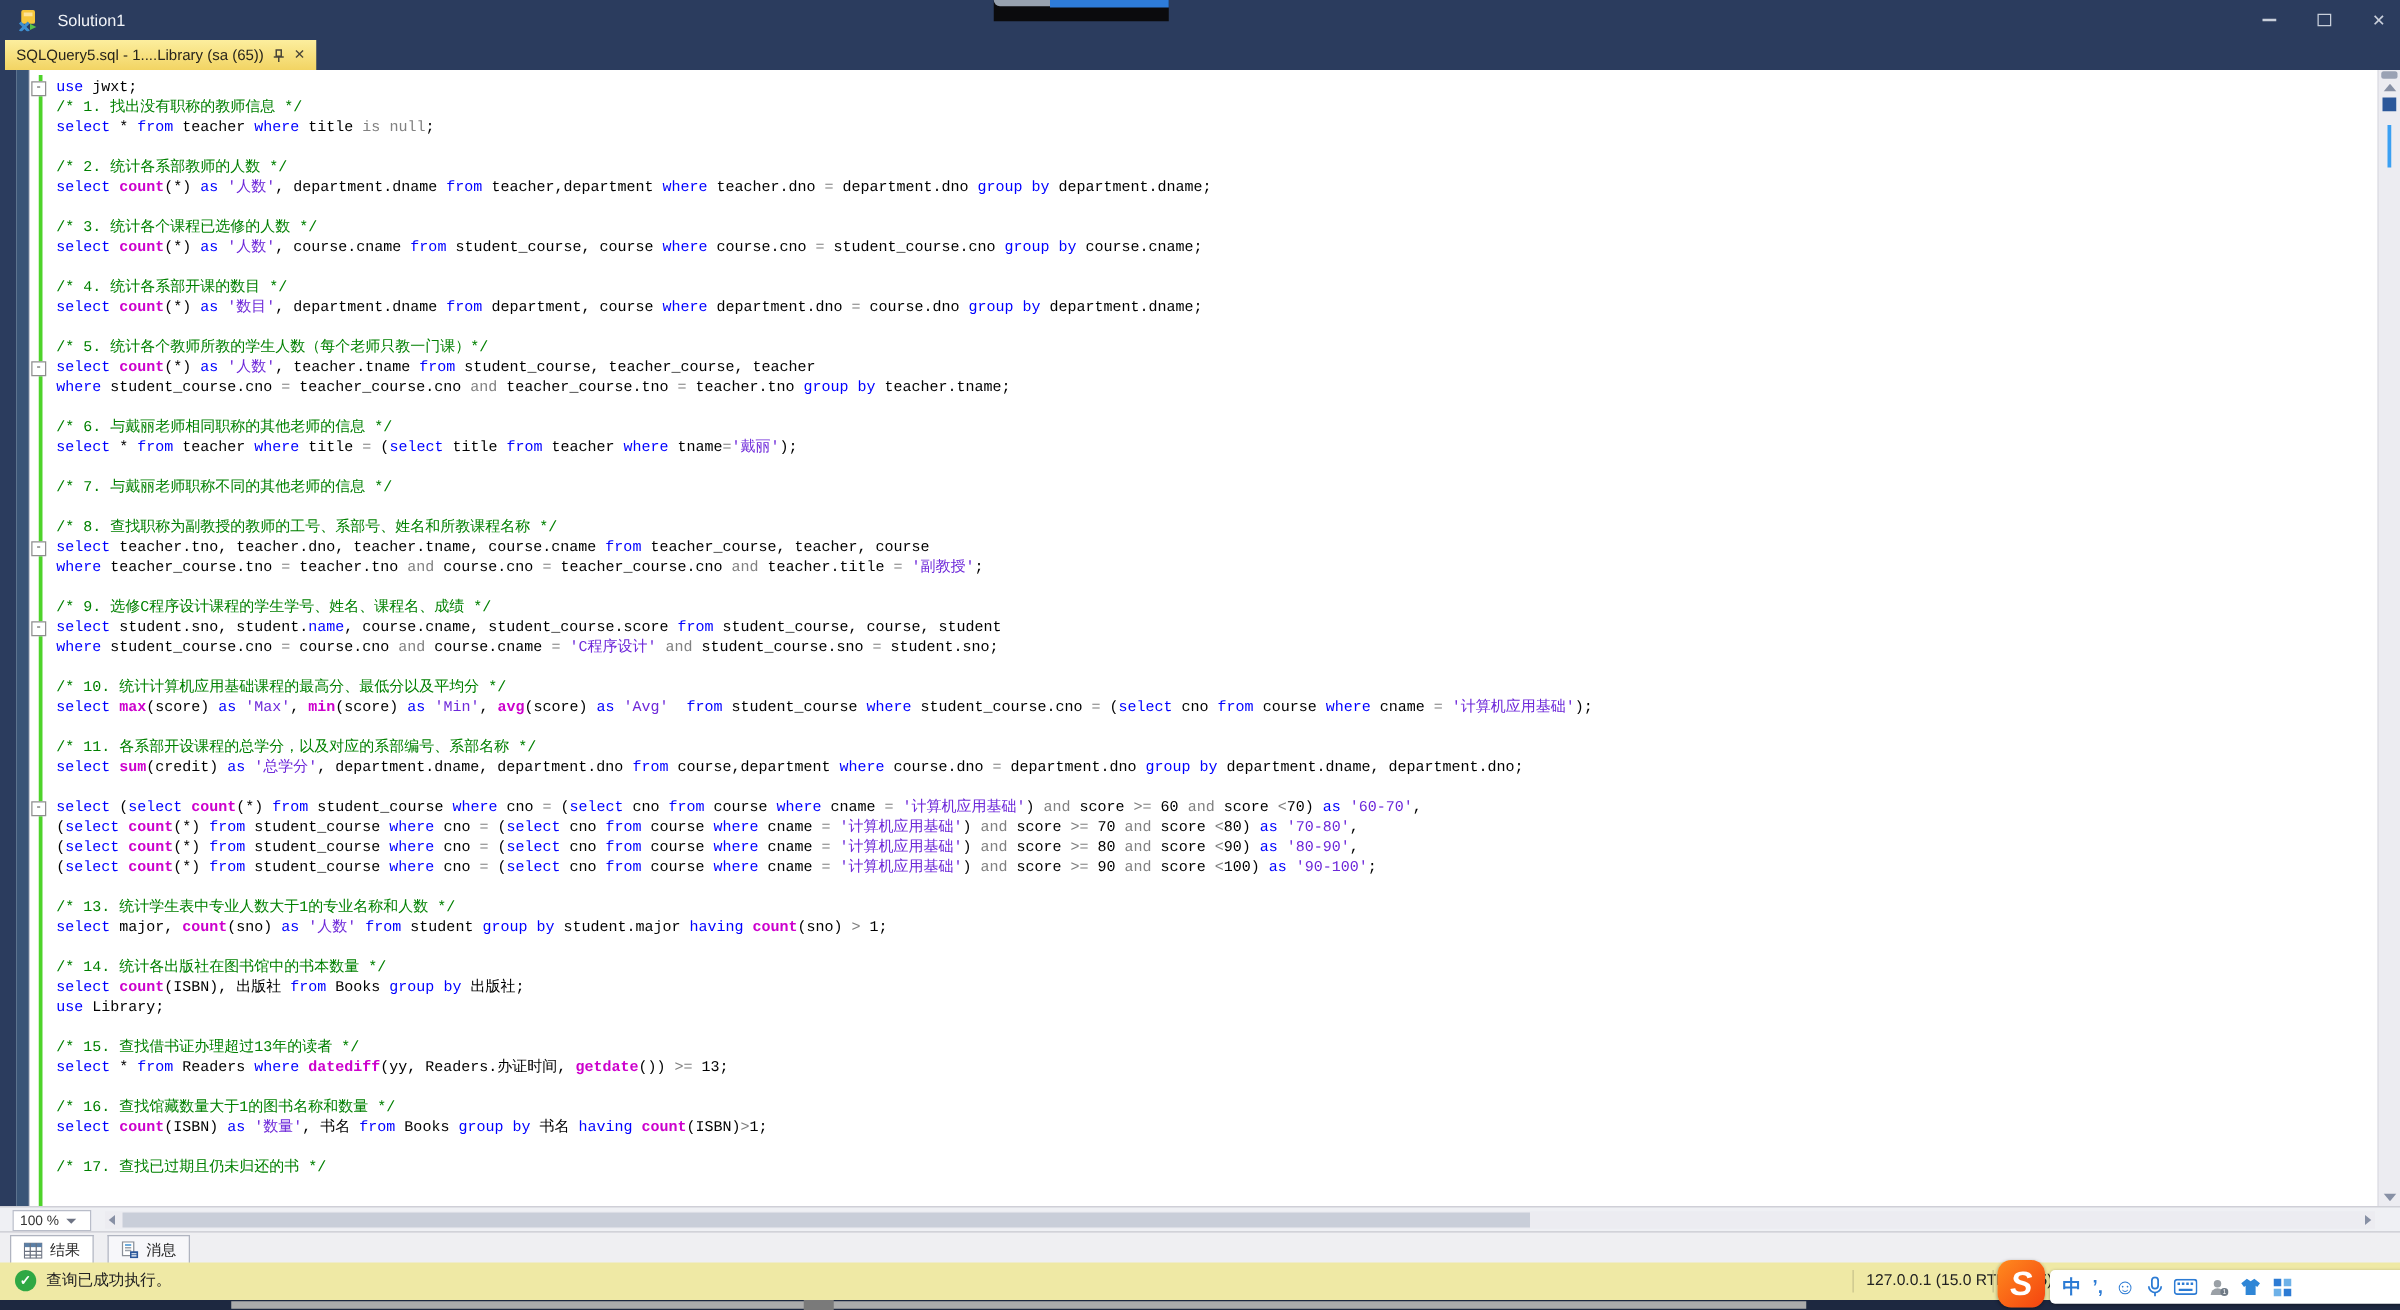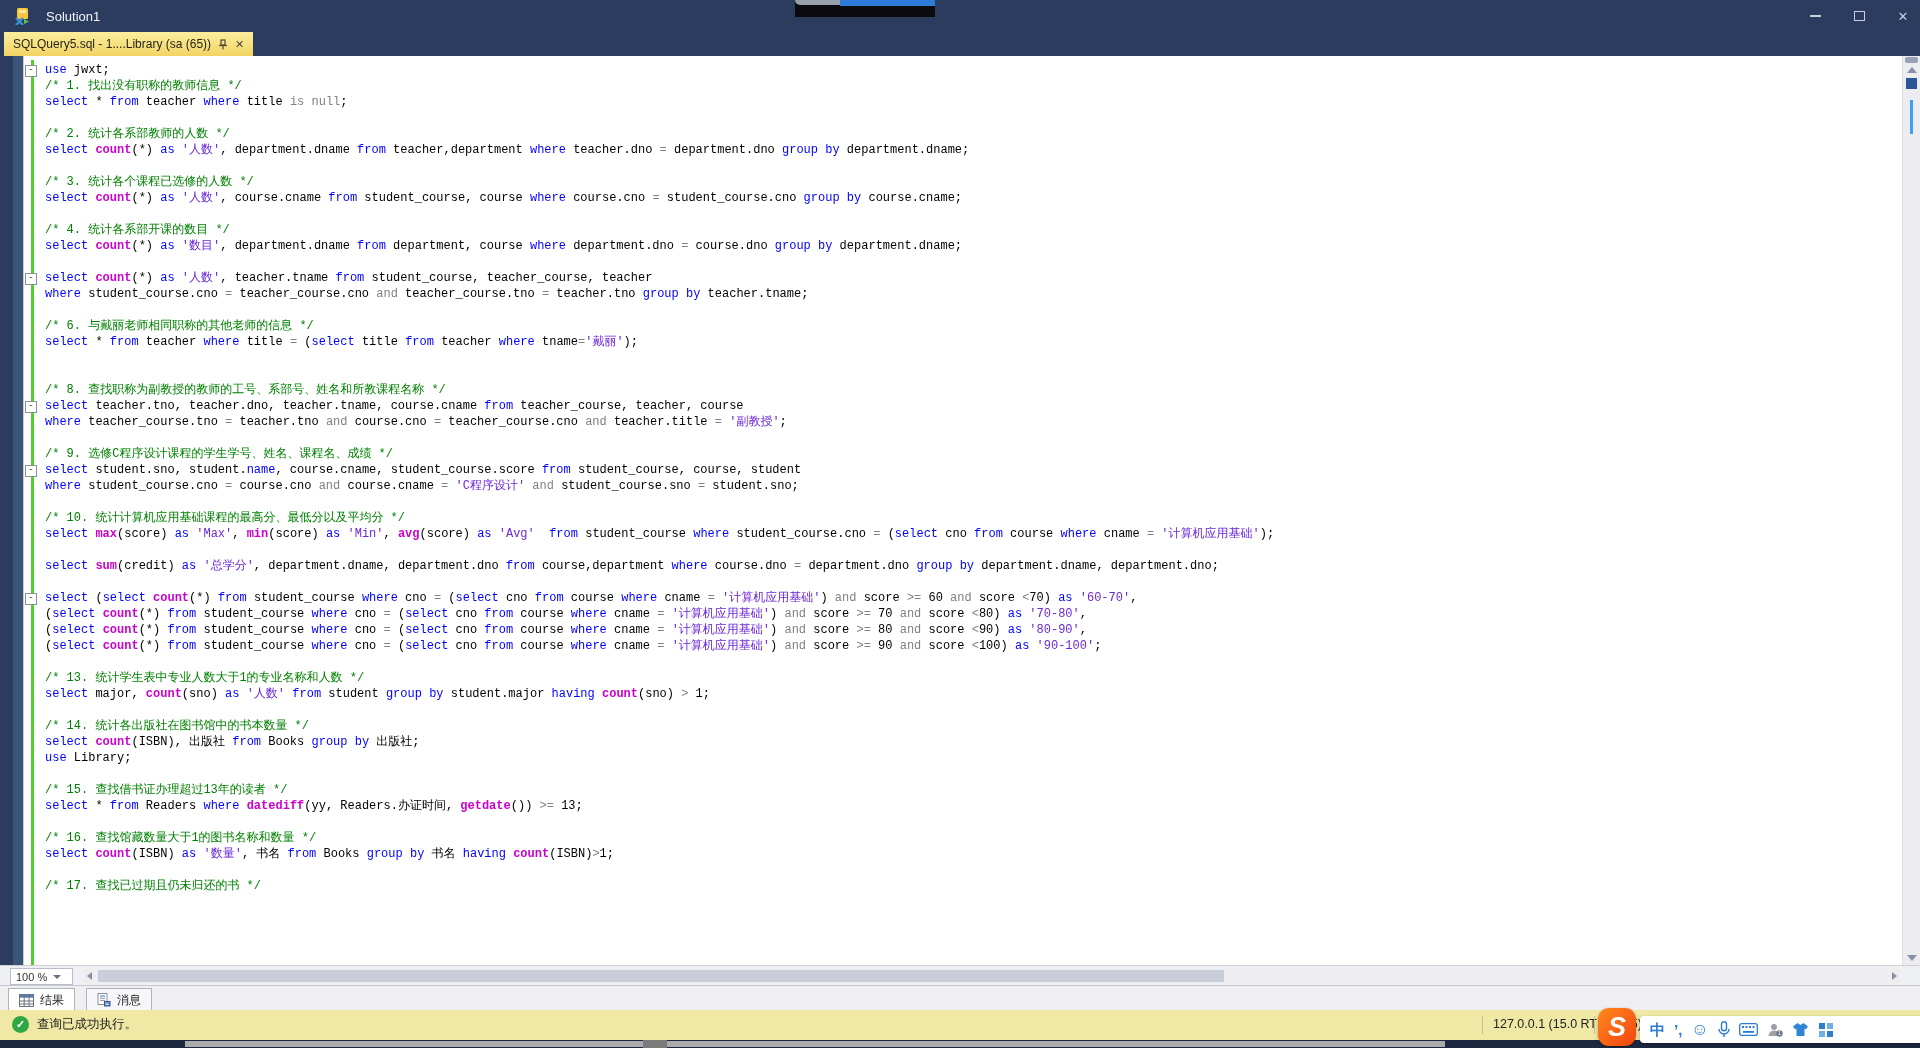--- a/index.html
+++ b/index.html
@@ -141,38 +141,41 @@
         <div class="cl"></div>
         <div class="cl"><span class="c">/* 2. 统计各系部教师的人数 */</span></div>
         <div class="cl"><span class="k">select</span> <span class="f">count</span>(*) <span class="k">as</span> <span class="s">'人数'</span>, department.dname <span class="k">from</span> teacher,department <span class="k">where</span> teacher.dno <span class="o">=</span> department.dno <span class="k">group</span> <span class="k">by</span> department.dname;</div>
         <div class="cl"></div>
         <div class="cl"><span class="c">/* 3. 统计各个课程已选修的人数 */</span></div>
         <div class="cl"><span class="k">select</span> <span class="f">count</span>(*) <span class="k">as</span> <span class="s">'人数'</span>, course.cname <span class="k">from</span> student_course, course <span class="k">where</span> course.cno <span class="o">=</span> student_course.cno <span class="k">group</span> <span class="k">by</span> course.cname;</div>
         <div class="cl"></div>
         <div class="cl"><span class="c">/* 4. 统计各系部开课的数目 */</span></div>
         <div class="cl"><span class="k">select</span> <span class="f">count</span>(*) <span class="k">as</span> <span class="s">'数目'</span>, department.dname <span class="k">from</span> department, course <span class="k">where</span> department.dno <span class="o">=</span> course.dno <span class="k">group</span> <span class="k">by</span> department.dname;</div>
         <div class="cl"></div>
+        <div class="cl"><span class="c">/* 5. 统计各个教师所教的学生人数（每个老师只教一门课）*/</span></div>
         <div class="cl"><span class="fold">-</span><span class="k">select</span> <span class="f">count</span>(*) <span class="k">as</span> <span class="s">'人数'</span>, teacher.tname <span class="k">from</span> student_course, teacher_course, teacher</div>
         <div class="cl"><span class="k">where</span> student_course.cno <span class="o">=</span> teacher_course.cno <span class="o">and</span> teacher_course.tno <span class="o">=</span> teacher.tno <span class="k">group</span> <span class="k">by</span> teacher.tname;</div>
         <div class="cl"></div>
         <div class="cl"><span class="c">/* 6. 与戴丽老师相同职称的其他老师的信息 */</span></div>
         <div class="cl"><span class="k">select</span> * <span class="k">from</span> teacher <span class="k">where</span> title <span class="o">=</span> (<span class="k">select</span> title <span class="k">from</span> teacher <span class="k">where</span> tname<span class="o">=</span><span class="s">'戴丽'</span>);</div>
         <div class="cl"></div>
+        <div class="cl"><span class="c">/* 7. 与戴丽老师职称不同的其他老师的信息 */</span></div>
         <div class="cl"></div>
         <div class="cl"><span class="c">/* 8. 查找职称为副教授的教师的工号、系部号、姓名和所教课程名称 */</span></div>
         <div class="cl"><span class="fold">-</span><span class="k">select</span> teacher.tno, teacher.dno, teacher.tname, course.cname <span class="k">from</span> teacher_course, teacher, course</div>
         <div class="cl"><span class="k">where</span> teacher_course.tno <span class="o">=</span> teacher.tno <span class="o">and</span> course.cno <span class="o">=</span> teacher_course.cno <span class="o">and</span> teacher.title <span class="o">=</span> <span class="s">'副教授'</span>;</div>
         <div class="cl"></div>
         <div class="cl"><span class="c">/* 9. 选修C程序设计课程的学生学号、姓名、课程名、成绩 */</span></div>
         <div class="cl"><span class="fold">-</span><span class="k">select</span> student.sno, student.<span class="k">name</span>, course.cname, student_course.score <span class="k">from</span> student_course, course, student</div>
         <div class="cl"><span class="k">where</span> student_course.cno <span class="o">=</span> course.cno <span class="o">and</span> course.cname <span class="o">=</span> <span class="s">'C程序设计'</span> <span class="o">and</span> student_course.sno <span class="o">=</span> student.sno;</div>
         <div class="cl"></div>
         <div class="cl"><span class="c">/* 10. 统计计算机应用基础课程的最高分、最低分以及平均分 */</span></div>
         <div class="cl"><span class="k">select</span> <span class="f">max</span>(score) <span class="k">as</span> <span class="s">'Max'</span>, <span class="f">min</span>(score) <span class="k">as</span> <span class="s">'Min'</span>, <span class="f">avg</span>(score) <span class="k">as</span> <span class="s">'Avg'</span>  <span class="k">from</span> student_course <span class="k">where</span> student_course.cno <span class="o">=</span> (<span class="k">select</span> cno <span class="k">from</span> course <span class="k">where</span> cname <span class="o">=</span> <span class="s">'计算机应用基础'</span>);</div>
         <div class="cl"></div>
+        <div class="cl"><span class="c">/* 11. 各系部开设课程的总学分，以及对应的系部编号、系部名称 */</span></div>
         <div class="cl"><span class="k">select</span> <span class="f">sum</span>(credit) <span class="k">as</span> <span class="s">'总学分'</span>, department.dname, department.dno <span class="k">from</span> course,department <span class="k">where</span> course.dno <span class="o">=</span> department.dno <span class="k">group</span> <span class="k">by</span> department.dname, department.dno;</div>
         <div class="cl"></div>
         <div class="cl"><span class="fold">-</span><span class="k">select</span> (<span class="k">select</span> <span class="f">count</span>(*) <span class="k">from</span> student_course <span class="k">where</span> cno <span class="o">=</span> (<span class="k">select</span> cno <span class="k">from</span> course <span class="k">where</span> cname <span class="o">=</span> <span class="s">'计算机应用基础'</span>) <span class="o">and</span> score <span class="o">&gt;=</span> 60 <span class="o">and</span> score <span class="o">&lt;</span>70) <span class="k">as</span> <span class="s">'60-70'</span>,</div>
         <div class="cl">(<span class="k">select</span> <span class="f">count</span>(*) <span class="k">from</span> student_course <span class="k">where</span> cno <span class="o">=</span> (<span class="k">select</span> cno <span class="k">from</span> course <span class="k">where</span> cname <span class="o">=</span> <span class="s">'计算机应用基础'</span>) <span class="o">and</span> score <span class="o">&gt;=</span> 70 <span class="o">and</span> score <span class="o">&lt;</span>80) <span class="k">as</span> <span class="s">'70-80'</span>,</div>
         <div class="cl">(<span class="k">select</span> <span class="f">count</span>(*) <span class="k">from</span> student_course <span class="k">where</span> cno <span class="o">=</span> (<span class="k">select</span> cno <span class="k">from</span> course <span class="k">where</span> cname <span class="o">=</span> <span class="s">'计算机应用基础'</span>) <span class="o">and</span> score <span class="o">&gt;=</span> 80 <span class="o">and</span> score <span class="o">&lt;</span>90) <span class="k">as</span> <span class="s">'80-90'</span>,</div>
         <div class="cl">(<span class="k">select</span> <span class="f">count</span>(*) <span class="k">from</span> student_course <span class="k">where</span> cno <span class="o">=</span> (<span class="k">select</span> cno <span class="k">from</span> course <span class="k">where</span> cname <span class="o">=</span> <span class="s">'计算机应用基础'</span>) <span class="o">and</span> score <span class="o">&gt;=</span> 90 <span class="o">and</span> score <span class="o">&lt;</span>100) <span class="k">as</span> <span class="s">'90-100'</span>;</div>
         <div class="cl"></div>
         <div class="cl"><span class="c">/* 13. 统计学生表中专业人数大于1的专业名称和人数 */</span></div>
         <div class="cl"><span class="k">select</span> major, <span class="f">count</span>(sno) <span class="k">as</span> <span class="s">'人数'</span> <span class="k">from</span> student <span class="k">group</span> <span class="k">by</span> student.major <span class="k">having</span> <span class="f">count</span>(sno) <span class="o">&gt;</span> 1;</div>
         <div class="cl"></div>

